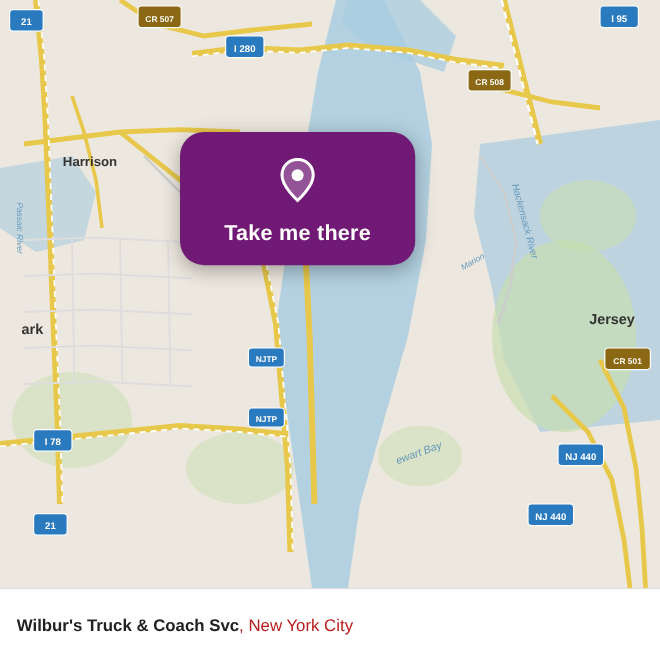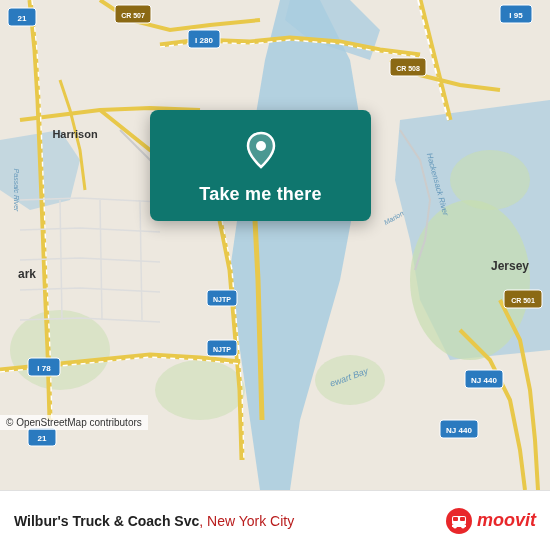--- a/index.html
+++ b/index.html
@@ -27,23 +27,23 @@
       top: 0; left: 0;
       width: 100%;
       height: 100%;
     }
 
     
     #action-card {
       position: absolute;
       top: 110px;
       left: 150px;
-      width: 221px;
-      background-color: #0f766e;
-      border-radius: 8px;
+      width: 196px;
+      background-color: #701a75;
+      border-radius: 20px;
       display: flex;
       flex-direction: column;
       align-items: center;
       padding: 18px 20px 16px 20px;
       box-shadow: 0 4px 16px rgba(0,0,0,0.3);
     }
 
     #pin-icon {
       width: 44px;
       height: 44px;
@@ -232,35 +232,19 @@
     <svg id="pin-icon" viewBox="0 0 44 44" xmlns="http://www.w3.org/2000/svg">
 
       <path d="M22 4 C14 4 8 10 8 18 C8 28 22 40 22 40 C22 40 36 28 36 18 C36 10 30 4 22 4Z" fill="#fff" opacity="0.25"></path>
       <path d="M22 5 C14.5 5 9 10.5 9 18 C9 27.5 22 39 22 39 C22 39 35 27.5 35 18 C35 10.5 29.5 5 22 5Z" fill="none" stroke="#fff" stroke-width="2.5"></path>
 
       <circle cx="22" cy="18" r="5" fill="#fff"></circle>
     </svg>
     <span id="action-button-label">Take me there</span>
   </div>
 
-  <div id="copyright-bar">
-    <span>© OpenStreetMap contributors</span>
-  </div>
 </div>
 
 <div id="bottom-bar">
   <div id="location-text">
     <span id="location-name">Wilbur's Truck &amp; Coach Svc</span><span id="location-city">, New York City</span>
   </div>
-  <div id="moovit-logo">
-    <svg id="moovit-icon" viewBox="0 0 28 28" xmlns="http://www.w3.org/2000/svg">
-      <circle cx="14" cy="14" r="13" fill="#e8272a"></circle>
-
-      <rect x="7" y="9" width="14" height="9" rx="2" fill="#fff"></rect>
-      <rect x="8" y="10" width="5" height="4" rx="1" fill="#e8272a"></rect>
-      <rect x="15" y="10" width="5" height="4" rx="1" fill="#e8272a"></rect>
-      <circle cx="10" cy="19.5" r="2" fill="#fff"></circle>
-      <circle cx="18" cy="19.5" r="2" fill="#fff"></circle>
-      <rect x="7" y="18" width="14" height="2" fill="#fff"></rect>
-    </svg>
-    <span id="moovit-text">moovit</span>
-  </div>
 </div>
 
 </body></html>

